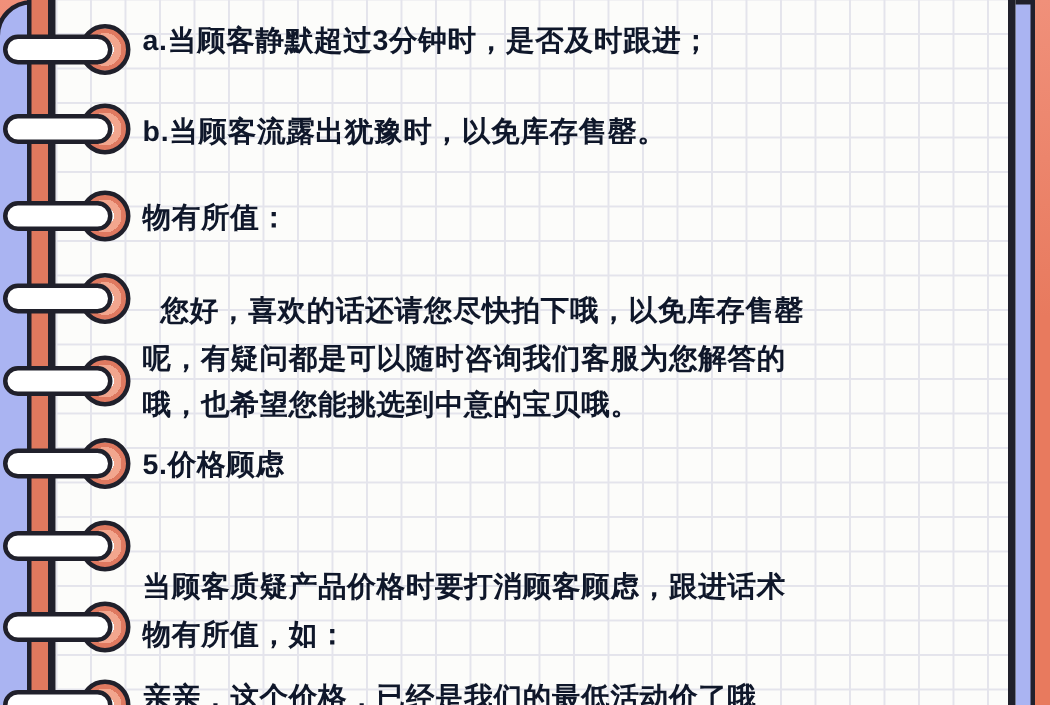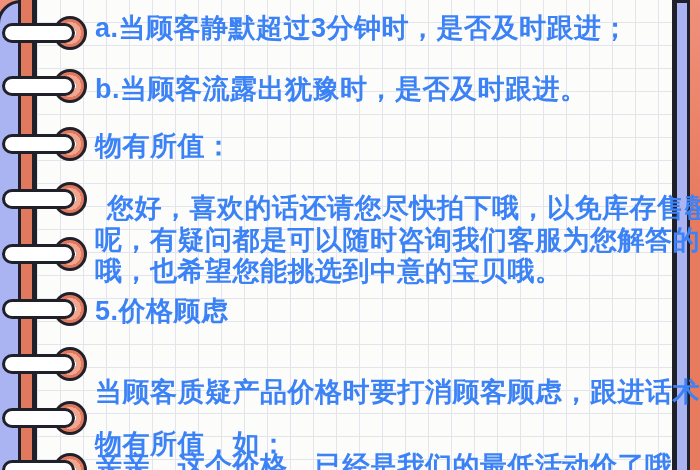--- a/index.html
+++ b/index.html
@@ -42,27 +42,27 @@
     position:absolute;left:2px;top:10px;width:73px;height:20px;
     box-sizing:border-box;background:#ffffff;border:3px solid #20202b;
     border-radius:11px;
   }
   .ru1{top:13px;} .ru2{top:66px;} .ru3{top:124px;} .ru4{top:179px;}
   .ru5{top:234px;} .ru6{top:289px;} .ru7{top:344px;} .ru8{top:398px;}
   .ru9{top:450px;}
   
   .line{
     position:absolute;left:95px;height:32px;line-height:32px;
-    font-size:27px;font-weight:800;color:#3b82f6;white-space:nowrap;
+    font-size:19px;font-weight:800;color:#0f172a;white-space:nowrap;
     letter-spacing:0.5px;
   }
   .l1{top:12px;} .l2{top:73px;} .l3{top:130px;}
   .l4{top:192px;margin-left:12px;} .l5{top:224px;} .l6{top:255px;text-align:right;}
   .l7{top:295px;}
-  .l8{top:376px;} .l9{top:428px;text-align:right;}
+  .l8{top:376px;} .l9{top:408px;text-align:right;}
   .l10{top:450px;}
 </style>
 </head>
 <body>
 
 <div class="stage">
 
   <div class="blue-sheet"></div>
   <div class="spine-strip"></div>
   <div class="paper"></div>
@@ -101,21 +101,21 @@
       <span class="tab"></span>
     </div>
     <div class="ring-unit ru9">
       <span class="ring"></span>
       <span class="tab"></span>
     </div>
   </div>
 
   <div>
     <div class="line l1">a.当顾客静默超过3分钟时，是否及时跟进；</div>
-    <div class="line l2">b.当顾客流露出犹豫时，是否及时跟进。</div>
+    <div class="line l2">b.当顾客流露出犹豫时，以免库存售罄。</div>
 
     <div class="line l3">物有所值：</div>
 
     <div class="line l4">您好，喜欢的话还请您尽快拍下哦，以免库存售罄</div>
     <div class="line l5">呢，有疑问都是可以随时咨询我们客服为您解答的</div>
     <div class="line l6">哦，也希望您能挑选到中意的宝贝哦。</div>
 
     <div class="line l7">5.价格顾虑</div>
 
     <div class="line l8">当顾客质疑产品价格时要打消顾客顾虑，跟进话术</div>

